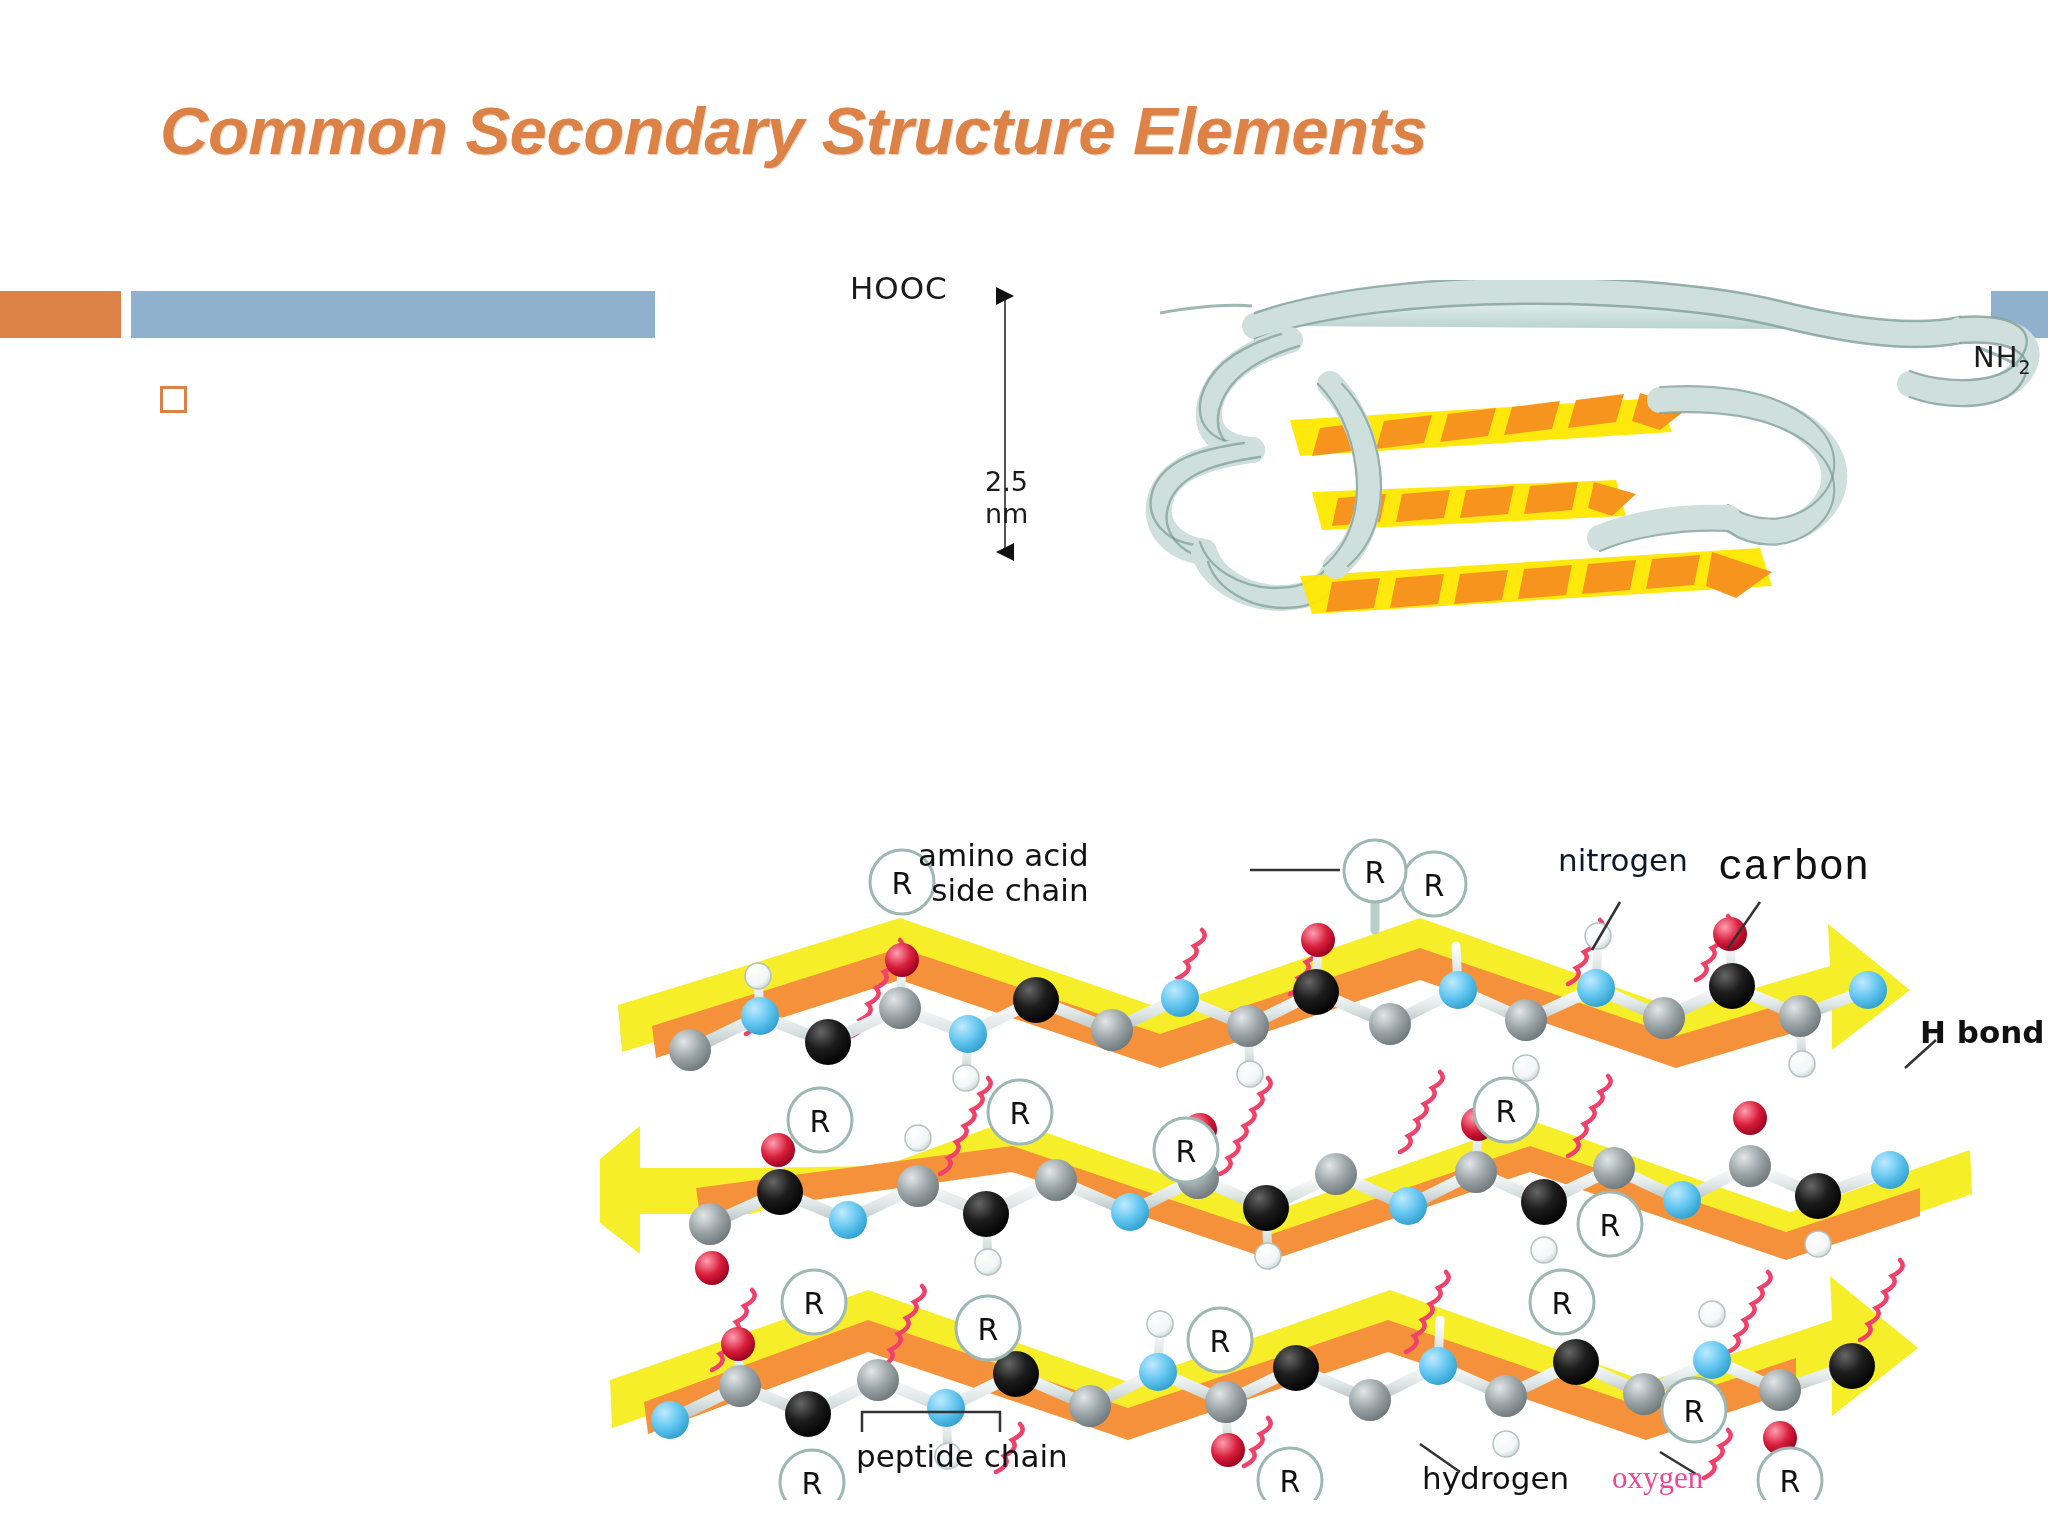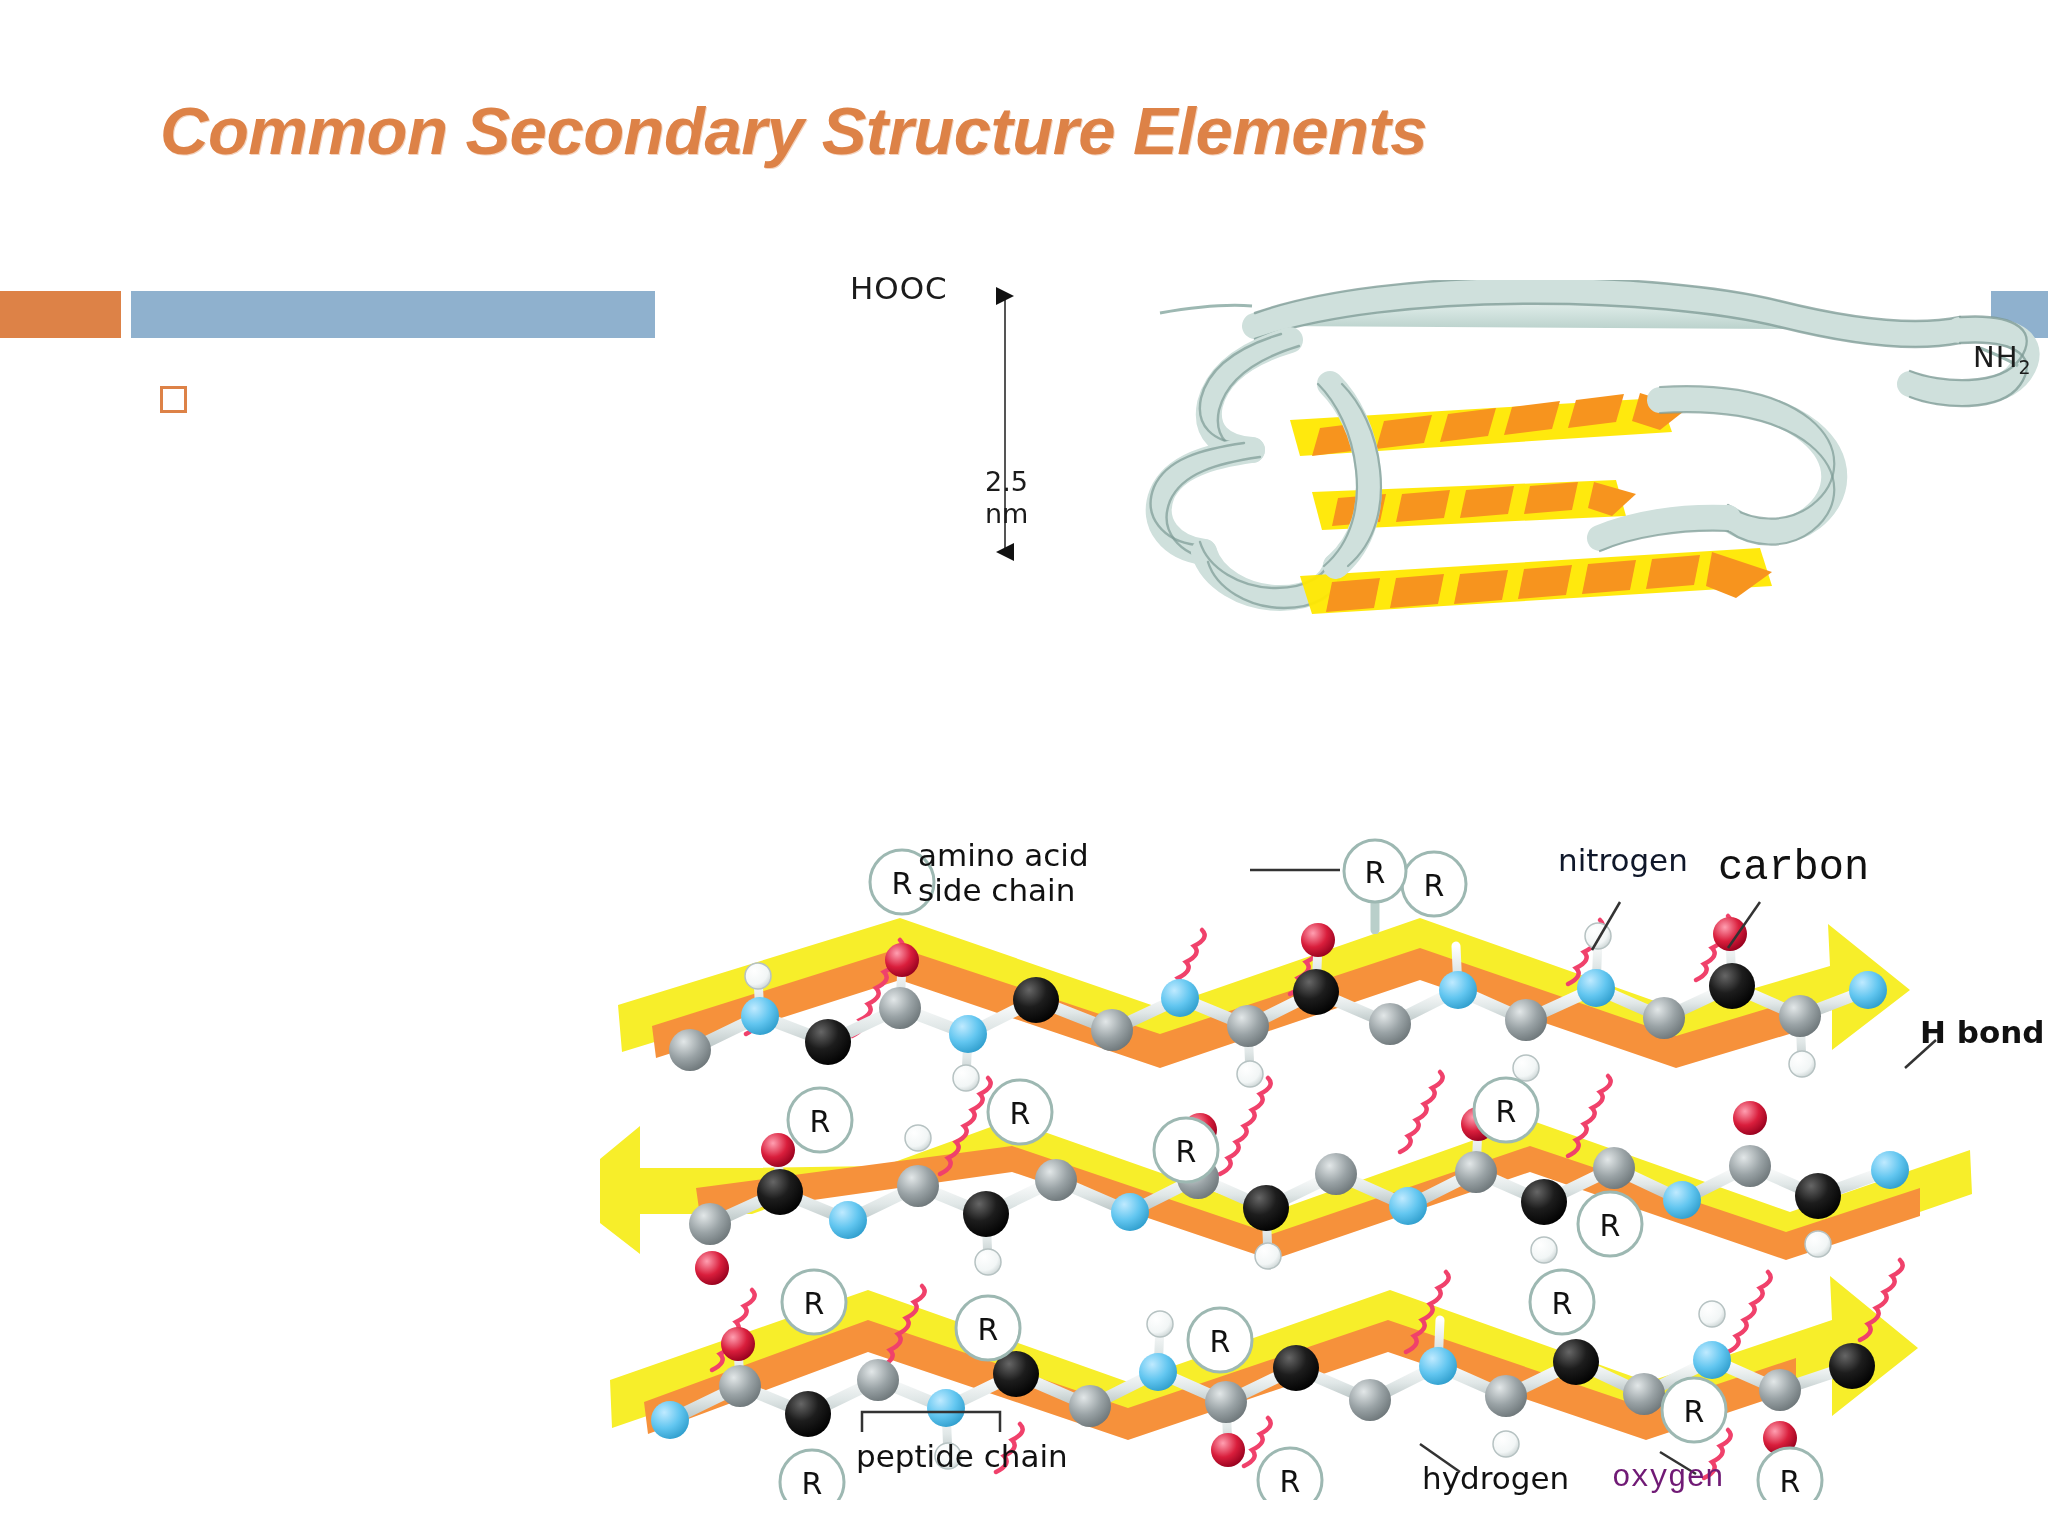--- a/index.html
+++ b/index.html
@@ -463,42 +463,42 @@
     <line x1="1020" y1="82" x2="992" y2="130"></line>
     <line x1="1160" y1="82" x2="1128" y2="128"></line>
     <line x1="1336" y1="220" x2="1305" y2="248"></line>
     <path d="M262,612 L262,592 L400,592 L400,612"></path>
     <line x1="820" y1="624" x2="860" y2="652"></line>
     <line x1="1060" y1="632" x2="1096" y2="654"></line>
   </g>
 </svg>
 
   <div style="position:absolute;left:318px;top:18px;font-size:31px;line-height:1.12;
-              font-family:'DejaVu Sans',sans-serif;color:#111;text-align:left;">
+              font-family:'DejaVu Sans',sans-serif;color:#111;text-align:right;">
     <div>amino acid</div>
     <div>side chain</div>
   </div>
 
   <div style="position:absolute;left:958px;top:22px;font-size:31px;
               font-family:'DejaVu Sans',sans-serif;color:#0f172a;">nitrogen</div>
 
   <div style="position:absolute;left:1118px;top:24px;font-size:42px;
               font-family:Liberation Mono, monospace;color:#111;">carbon</div>
 
   <div style="position:absolute;left:1320px;top:194px;font-size:31px;
               font-family:'DejaVu Sans',sans-serif;color:#111;font-weight:bold;">H bond</div>
 
   <div style="position:absolute;left:256px;top:618px;font-size:31px;
               font-family:'DejaVu Sans',sans-serif;color:#111;">peptide chain</div>
 
   <div style="position:absolute;left:822px;top:640px;font-size:31px;
               font-family:'DejaVu Sans',sans-serif;color:#111;">hydrogen</div>
 
   <div style="position:absolute;left:1012px;top:640px;font-size:31px;
-              font-family:Liberation Mono, monospace;color:#701a75;text-align:center;">oxygen</div>
+              font-family:Liberation Serif, serif;color:#ec4899;text-align:center;">oxygen</div>
 
   <div style="position:absolute;left:740px;top:18px;">
     <svg width="70" height="96" viewBox="0 0 70 96">
       <path d="M35,62 L35,92" stroke="#b9cfca" stroke-width="9" stroke-linecap="round"></path>
       <circle cx="35" cy="33" r="31" fill="#fff" stroke="#9db8b2" stroke-width="3"></circle>
       <text x="35" y="45" font-family="DejaVu Sans, sans-serif" font-size="30" text-anchor="middle" fill="#111">R</text>
     </svg>
   </div>
 </div>
 

